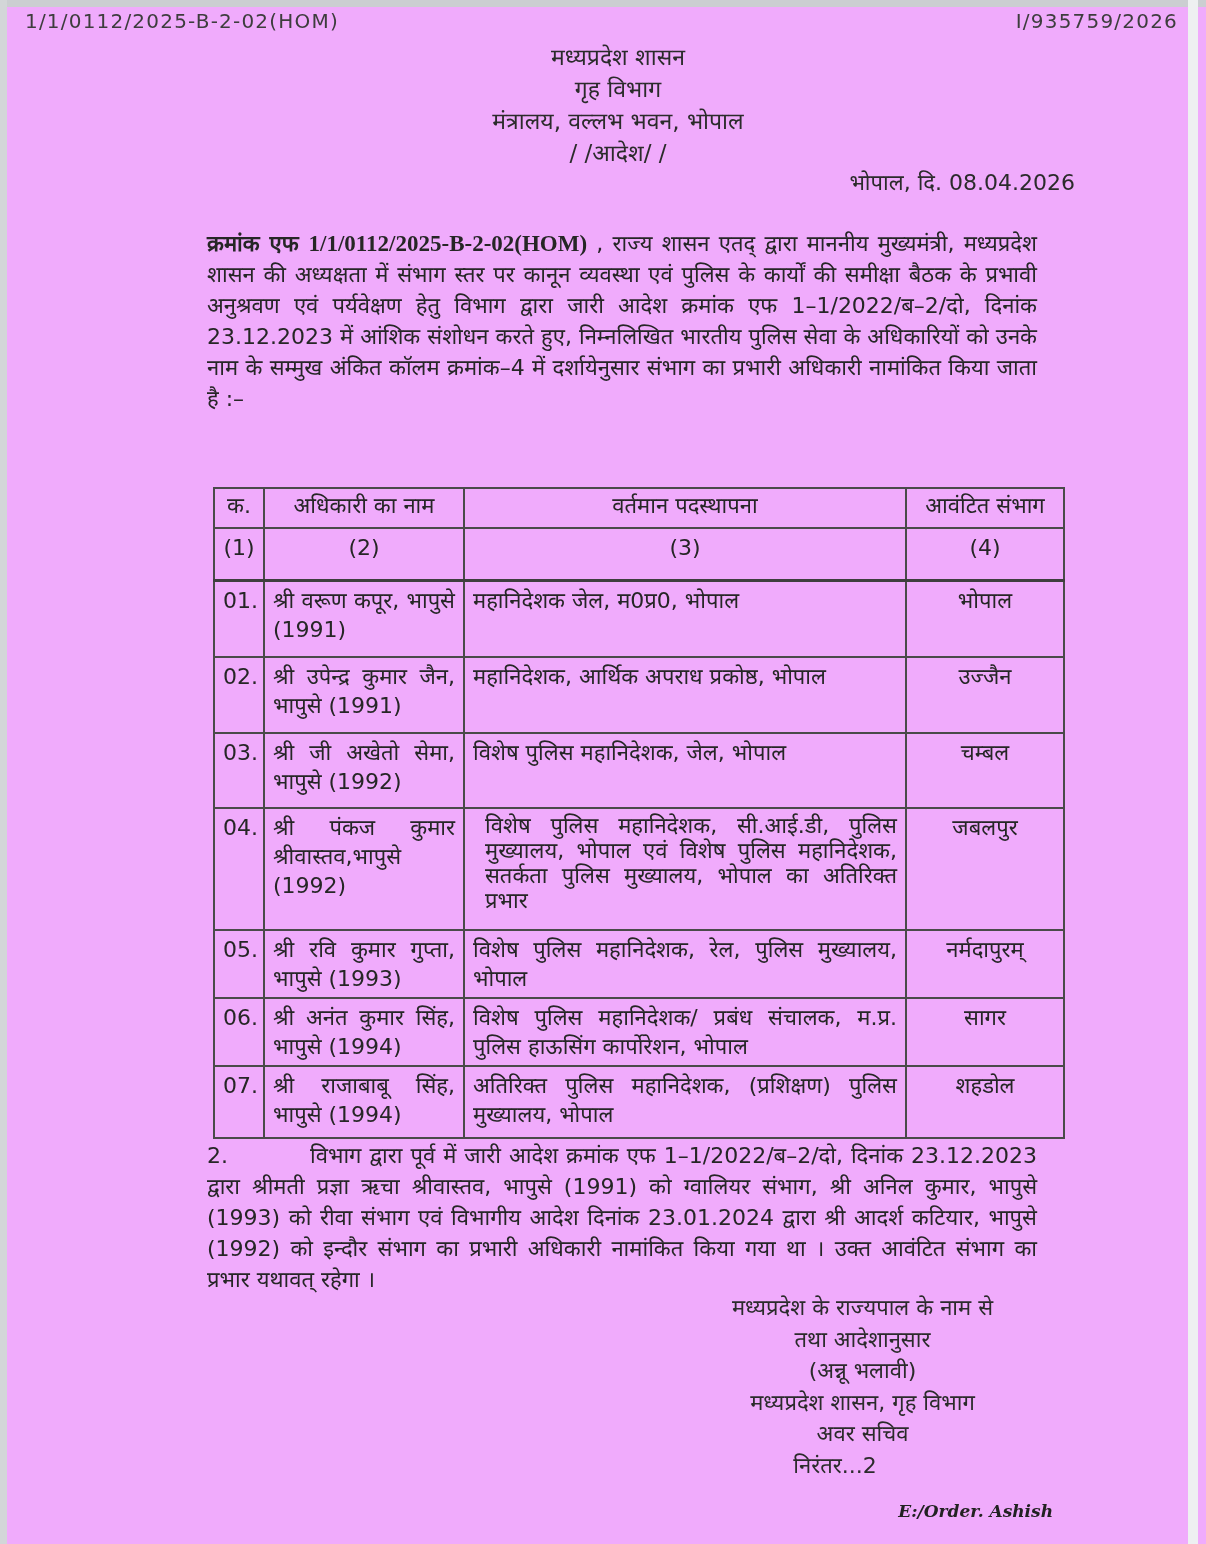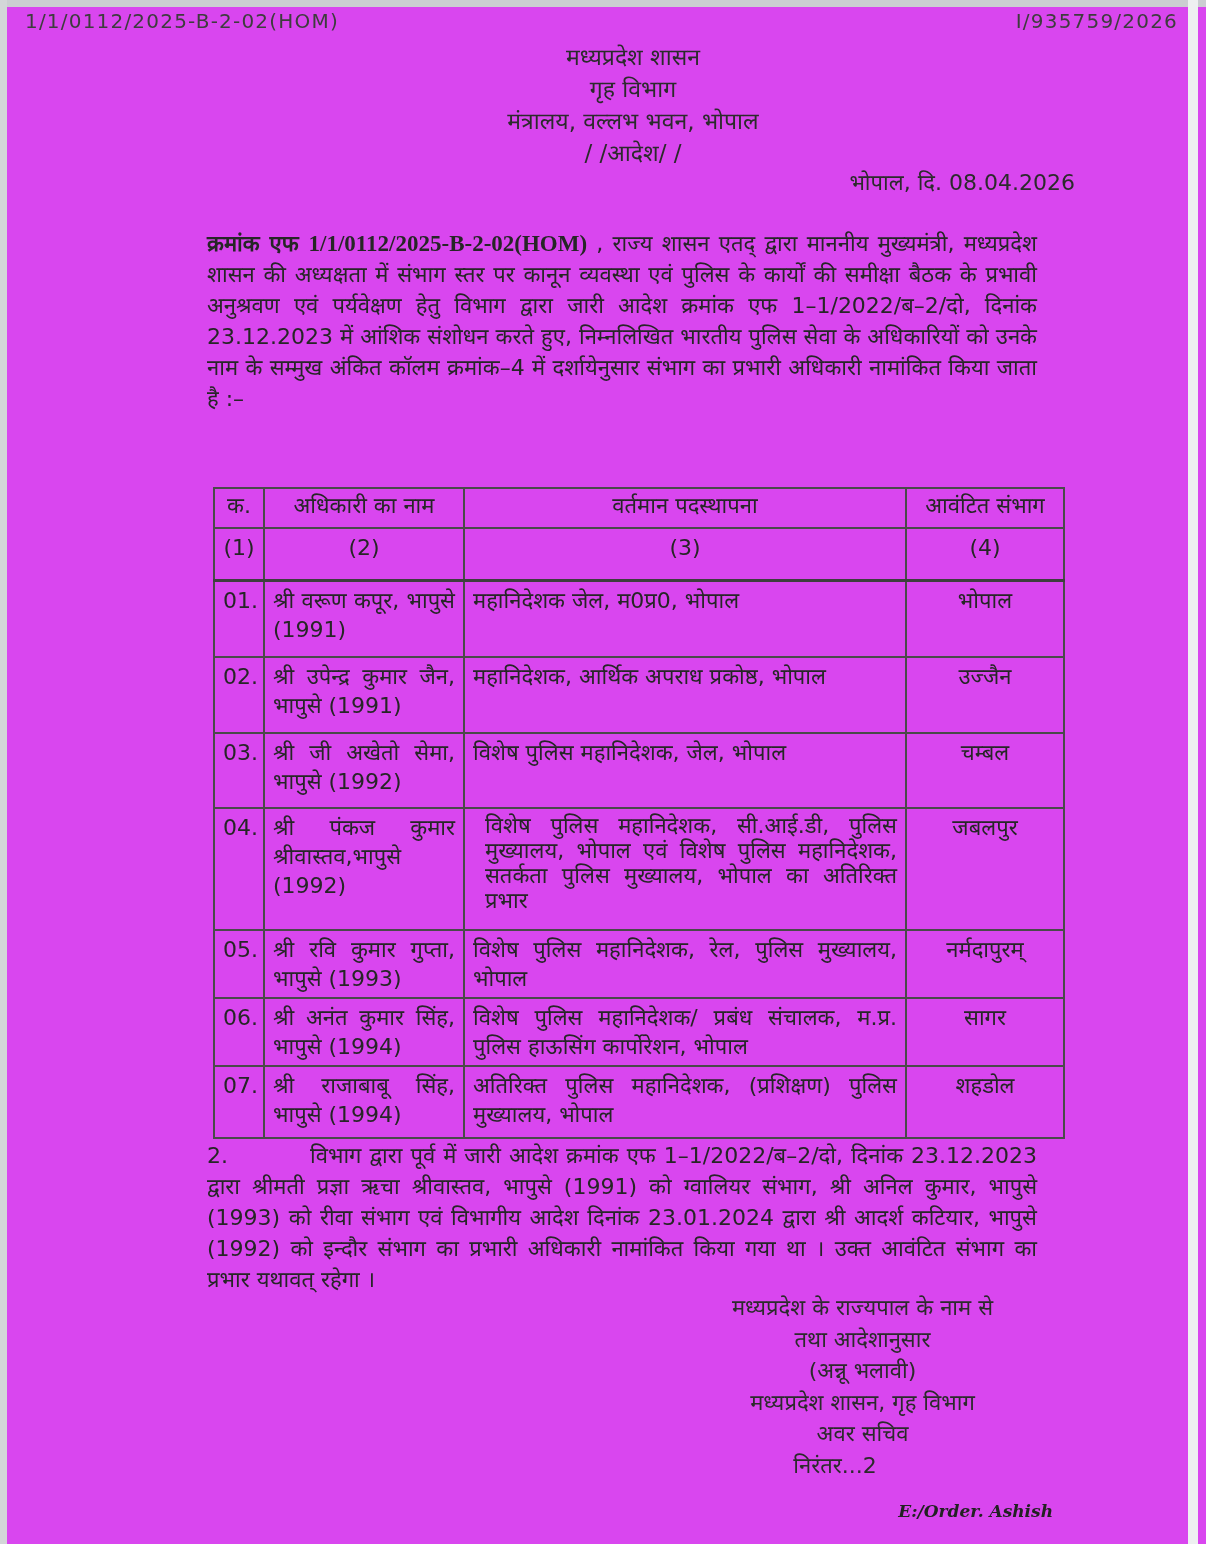--- a/index.html
+++ b/index.html
@@ -1,39 +1,39 @@
 <!DOCTYPE html>
 <html><head>
 <meta charset="utf-8">
 <style>
   html,body{margin:0;padding:0;background:#e9eaeb;}
   .page{
     position:relative;
     width:1206px;height:1544px;
-    background:#d946ef;
+    background:#f0abfc;
     overflow:hidden;
     font-family:"DejaVu Sans",sans-serif;
     color:#2b2b2b;
   }
   .edge{position:absolute;pointer-events:none;}
   .edge-top{top:0;left:0;width:1206px;height:7px;background:#cbced1;}
   .edge-left{top:0;left:0;width:7px;height:1544px;background:#d3d6d8;}
   .edge-right{top:0;left:1188px;width:10px;height:1544px;background:#eef0f1;}
 
   .stamp{
     position:absolute;top:9px;
     font-family:"DejaVu Sans",sans-serif;
     font-size:20px;letter-spacing:1.2px;color:#3d3d3d;
     white-space:nowrap;
   }
   .stamp-left{left:25px;}
   .stamp-right{right:28px;}
 
   .heading{
-    position:absolute;top:41px;left:218px;width:830px;
+    position:absolute;top:41px;left:203px;width:830px;
     text-align:center;font-size:23px;line-height:32px;color:#2b2b2b;
   }
   .place-date{
     position:absolute;top:166px;right:131px;
     font-size:22px;white-space:nowrap;color:#2b2b2b;
   }
 
   .para{
     position:absolute;left:207px;width:830px;margin:0;
     font-size:22px;line-height:31px;

